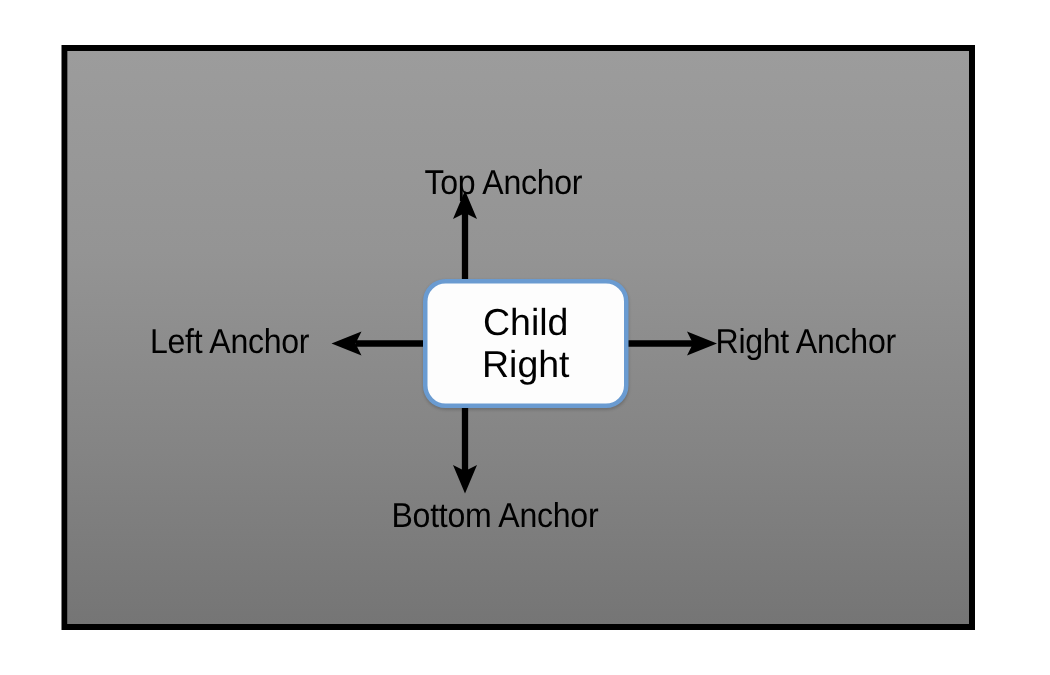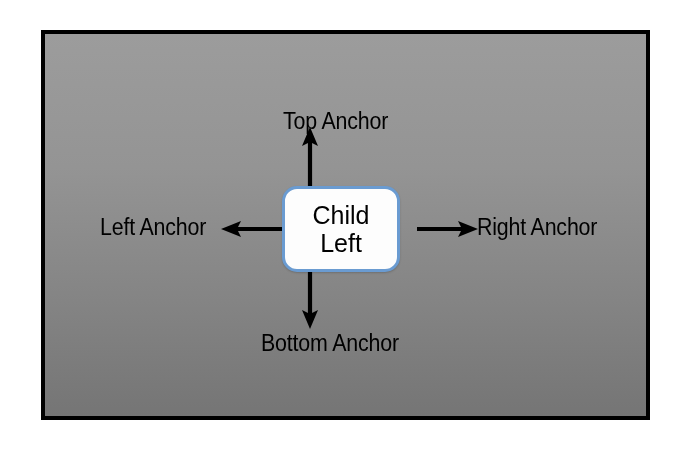--- a/index.html
+++ b/index.html
@@ -37,21 +37,21 @@
   #diagram-surface {
     position: absolute;
     inset: 0;
   }
 
   
   #child-node {
     position: absolute;
     left: 237px;   
     top: 152px;    
-    width: 118px;
+    width: 137px;
     height: 86px;
     box-sizing: border-box;
     background: #fdfdfd;
     border: 3px solid #6a9bd1;
     border-radius: 15px;
     display: flex;
     flex-direction: column;
     align-items: center;
     justify-content: center;
     z-index: 5;
@@ -125,21 +125,21 @@
         <polygon class="arrow-head" points="1,15 21,7 17,15 21,23"></polygon>
       </svg>
 
       <svg id="arrow-right" class="arrow-svg" viewBox="0 0 62 30">
         <line class="arrow-line" x1="0" y1="15" x2="45" y2="15"></line>
         <polygon class="arrow-head" points="61,15 41,7 45,15 41,23"></polygon>
       </svg>
 
       <div id="child-node">
         <span class="node-line">Child</span>
-        <span class="node-line">Left</span>
+        <span class="node-line">Right</span>
       </div>
 
       <div id="label-top" class="anchor-label">Top Anchor</div>
 
       <div id="label-right" class="anchor-label">Right Anchor</div>
 
       <div id="label-bottom" class="anchor-label">Bottom Anchor</div>
 
       <div id="label-left" class="anchor-label">Left Anchor</div>
 

